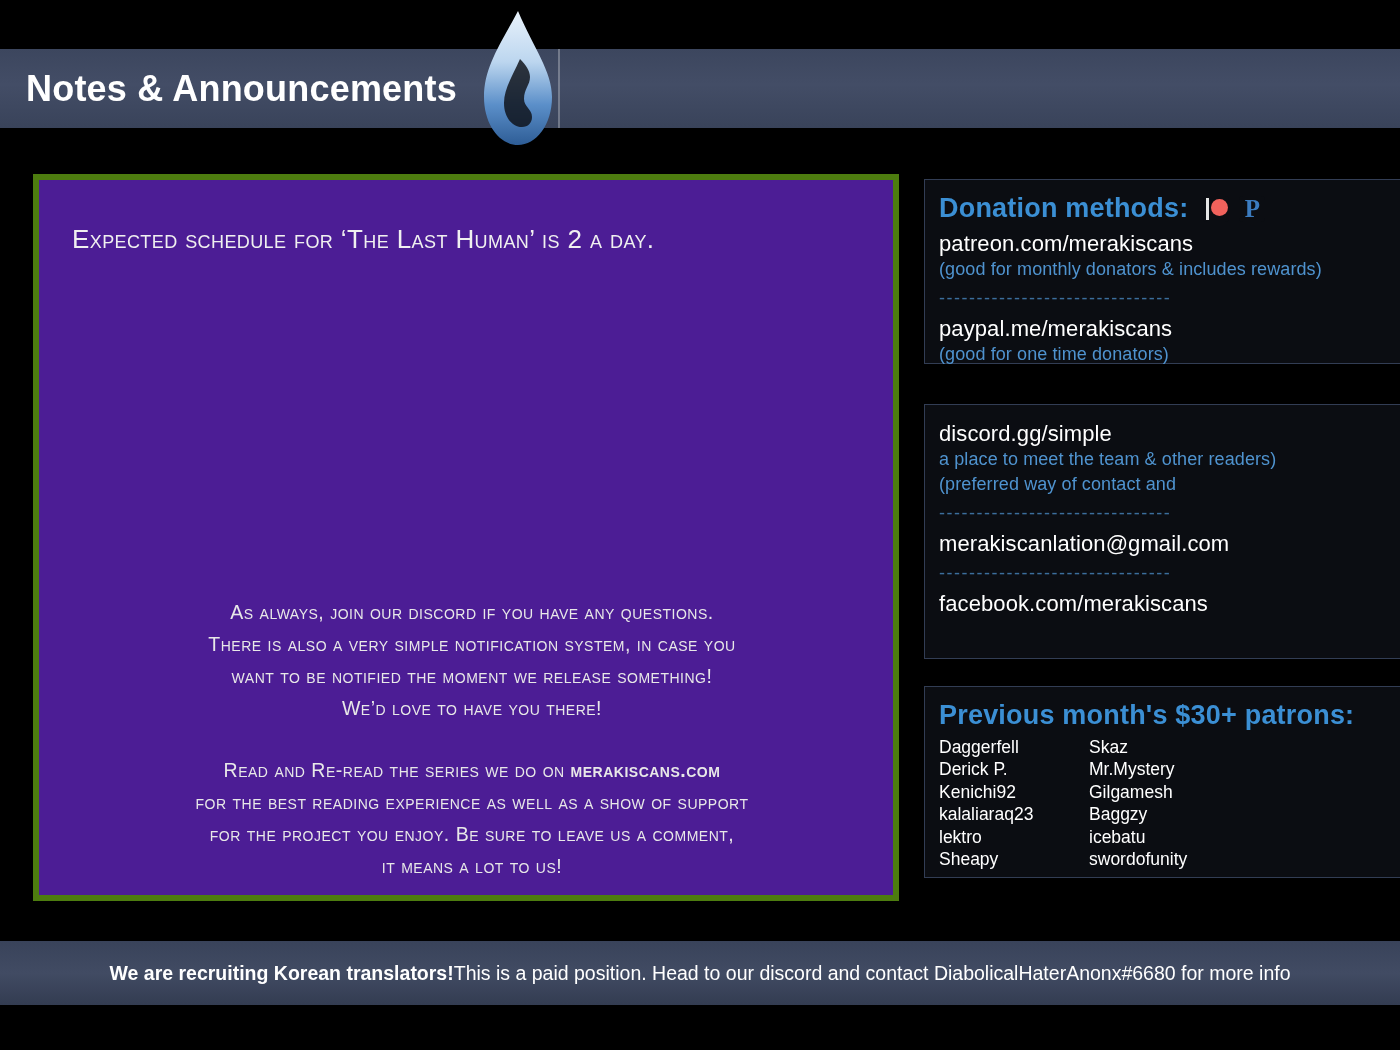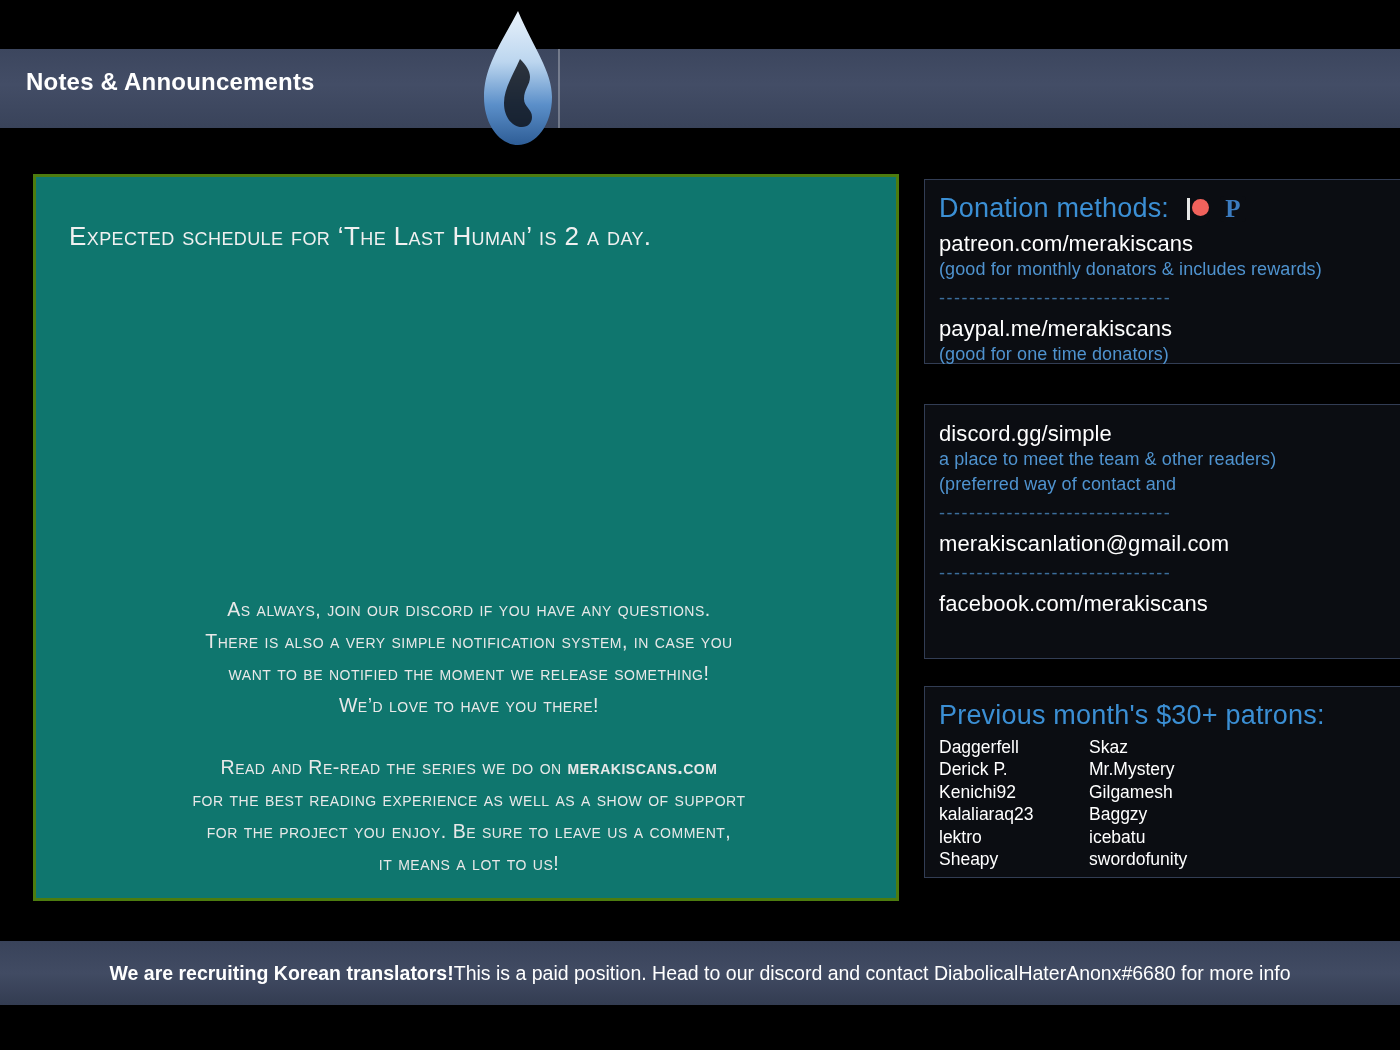--- a/index.html
+++ b/index.html
@@ -24,21 +24,21 @@
     background: linear-gradient(to bottom, #3c465e 0%, #434d66 45%, #39435a 100%);
     border-top: 1px solid #5a6party;
   }
   .header-inner {
     position: relative;
     width: 100%; height: 100%;
   }
   .header-title {
     position: absolute;
     left: 26px; top: 19px;
-    font-size: 24px;
+    font-size: 36px;
     font-weight: bold;
     letter-spacing: 0.2px;
     color: #ffffff;
   }
   .header-divider {
     position: absolute;
     left: 558px; top: 0;
     width: 2px; height: 79px;
     background: rgba(255,255,255,0.28);
   }
@@ -57,22 +57,22 @@
     left: 470px; top: -44px;
     width: 96px; height: 172px;
     pointer-events: none;
   }
 
   
   .left-panel {
     position: absolute;
     left: 33px; top: 174px;
     width: 866px; height: 727px;
-    border: 3px solid #4d7c0f;
-    background: #0f766e;
+    border: 6px solid #4d7c0f;
+    background: #4c1d95;
     box-sizing: border-box;
   }
   .schedule {
     position: absolute;
     left: 33px; top: 44px;
     width: 800px;
     font-size: 26px;
     letter-spacing: 0.4px;
     font-variant: small-caps;
     color: #f0f0f0;
@@ -102,21 +102,21 @@
     border-right: none;
     box-sizing: border-box;
     padding: 10px 14px 14px 14px;
   }
   #card-donation { top: 179px; height: 185px; }
   #card-contact  { top: 404px; height: 255px; }
   #card-patrons  { top: 686px; height: 192px; }
 
   .card-title {
     font-size: 27px;
-    font-weight: normal;
+    font-weight: bold;
     color: #3b8fd4;
     letter-spacing: 0.2px;
     display: inline-block;
     vertical-align: middle;
   }
   .title-row { white-space: nowrap; line-height: 34px; }
   .title-icons {
     display: inline-block;
     vertical-align: middle;
     margin-left: 10px;

